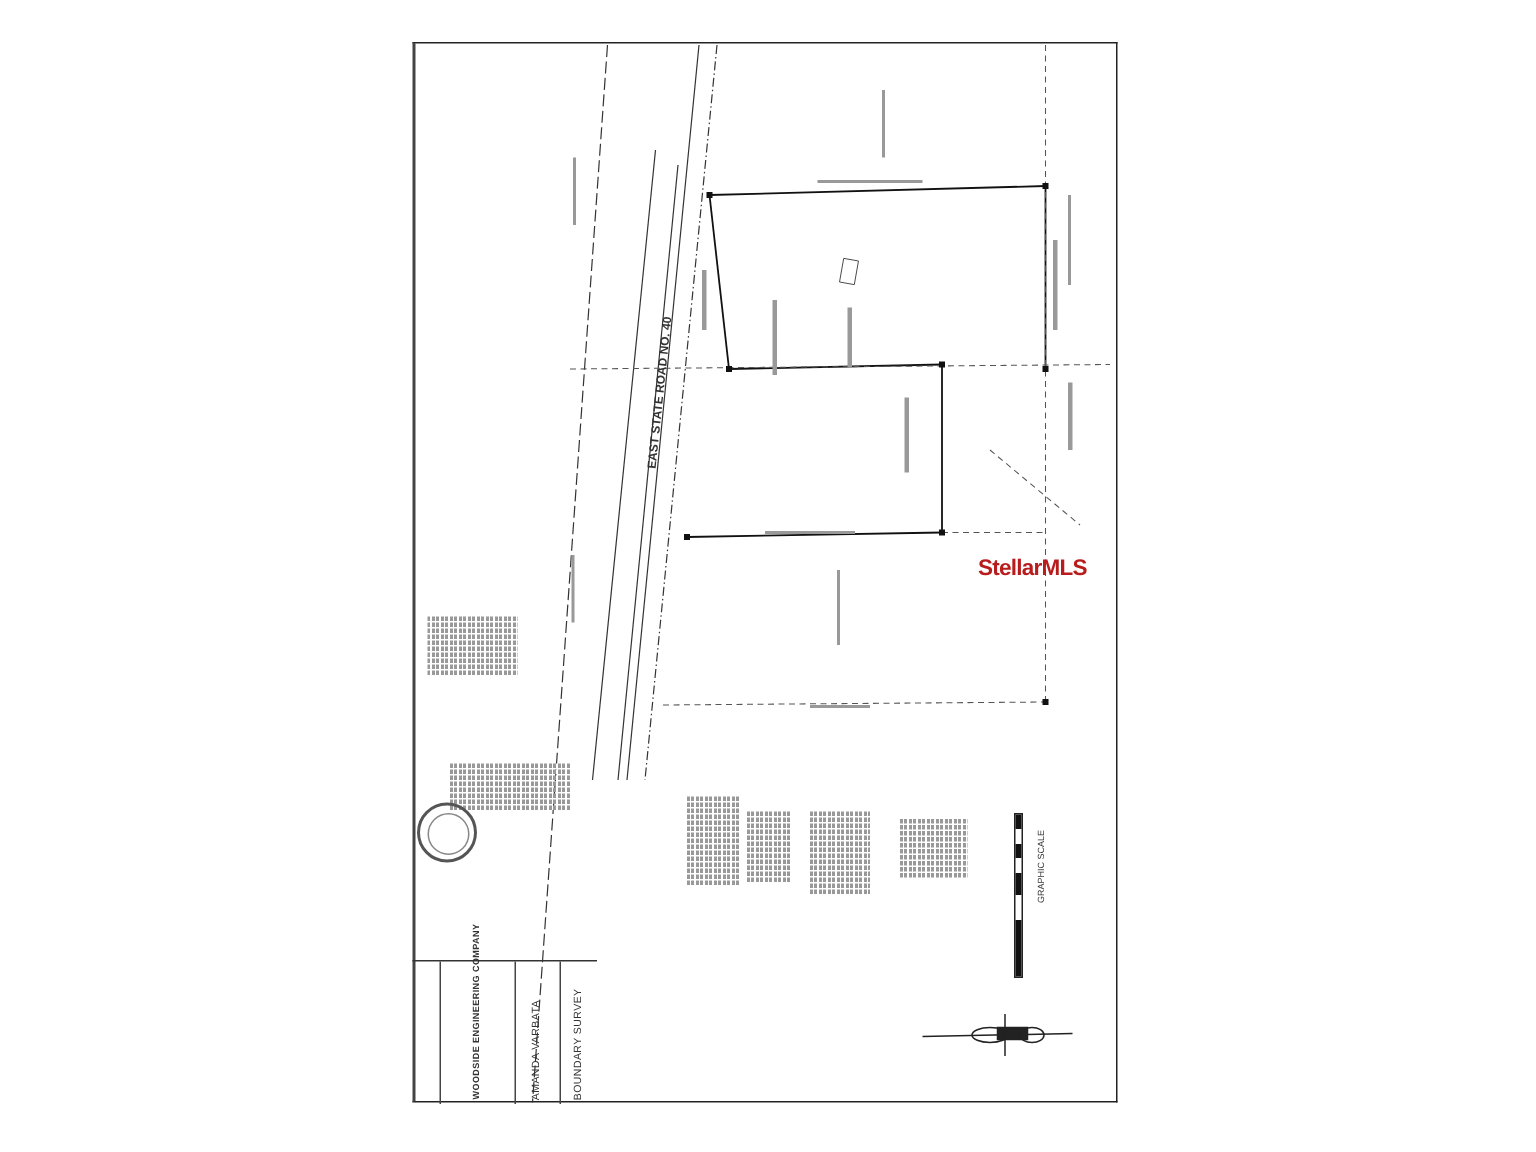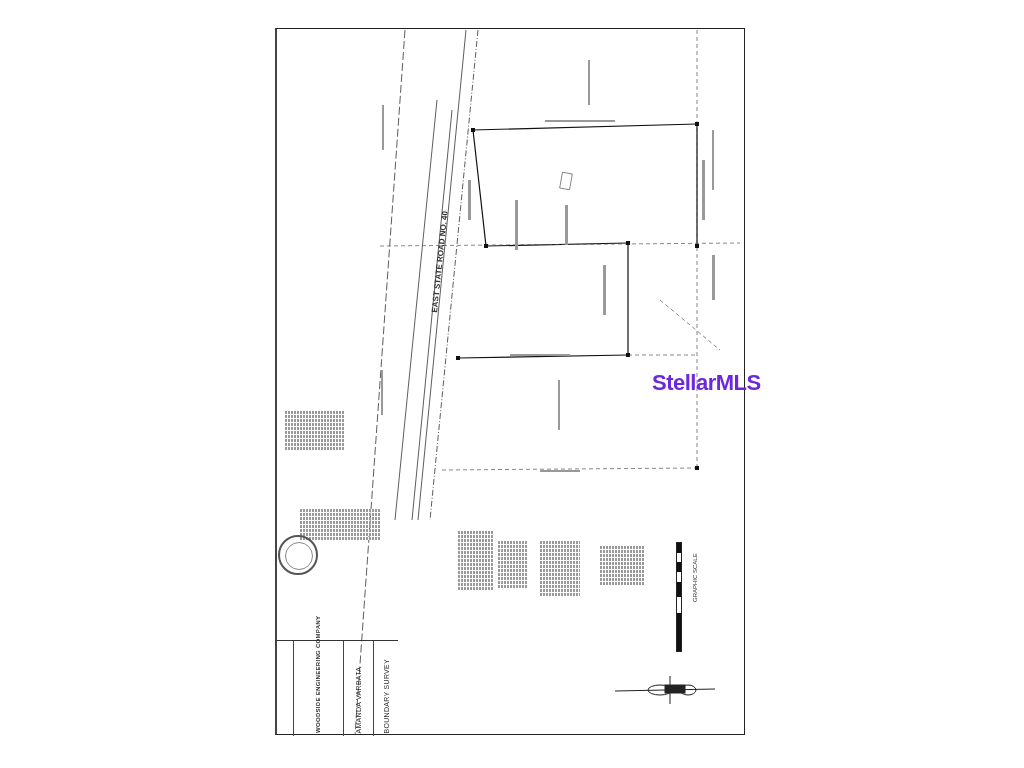--- a/index.html
+++ b/index.html
@@ -3,21 +3,21 @@
 <meta charset="utf-8">
 <style>
   html, body { margin:0; padding:0; background:#ffffff; }
   body { width:1024px; height:768px; position:relative; overflow:hidden; font-family:"Liberation Sans", sans-serif; }
   .sheet { position:absolute; left:275px; top:28px; width:470px; height:707px; border:1.5px solid #222; border-left:2px solid #444; box-sizing:border-box; background:#fff; }
   svg.plan { position:absolute; left:0; top:0; }
   .rot { position:absolute; transform-origin:left top; transform:rotate(-90deg); white-space:nowrap; color:#333; }
   .title-block { position:absolute; left:275px; top:640px; width:123px; height:95px; border-top:1px solid #333; }
   .tb-col { position:absolute; top:0; height:95px; border-right:1px solid #444; }
   .tb-text { position:absolute; transform:rotate(-90deg); transform-origin:center; white-space:nowrap; font-size:6px; color:#333; letter-spacing:0.3px; }
-  .watermark { position:absolute; left:652px; top:370px; font-size:22px; font-weight:bold; color:#6d28d9; letter-spacing:-0.5px; }
+  .watermark { position:absolute; left:652px; top:370px; font-size:15px; font-weight:bold; color:#b91c1c; letter-spacing:-0.5px; }
   .seal { position:absolute; left:278px; top:535px; width:40px; height:40px; border-radius:50%; border:2px solid #555; box-sizing:border-box; }
   .seal::after { content:""; position:absolute; left:5px; top:5px; width:26px; height:26px; border-radius:50%; border:1px solid #888; }
   .scale { position:absolute; left:676px; top:542px; width:6px; height:110px; border:1px solid #222; box-sizing:border-box;
     background: linear-gradient(#111 0 9%, #fff 9% 18%, #111 18% 27%, #fff 27% 36%, #111 36% 50%, #fff 50% 65%, #111 65% 100%); }
   .notes { position:absolute; font-size:4px; line-height:4px; color:#666; }
   .notes span { display:block; height:3px; background:repeating-linear-gradient(90deg,#999 0 2px,#fff 2px 3px); margin:1px 0; }
 </style>
 </head>
 <body>
 

